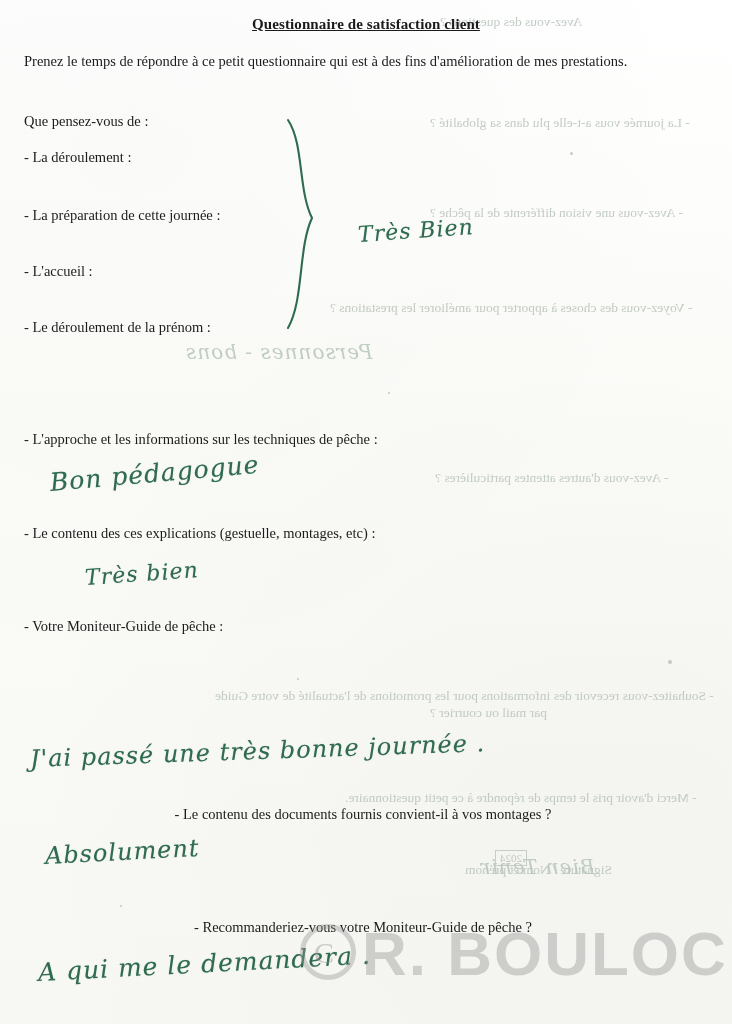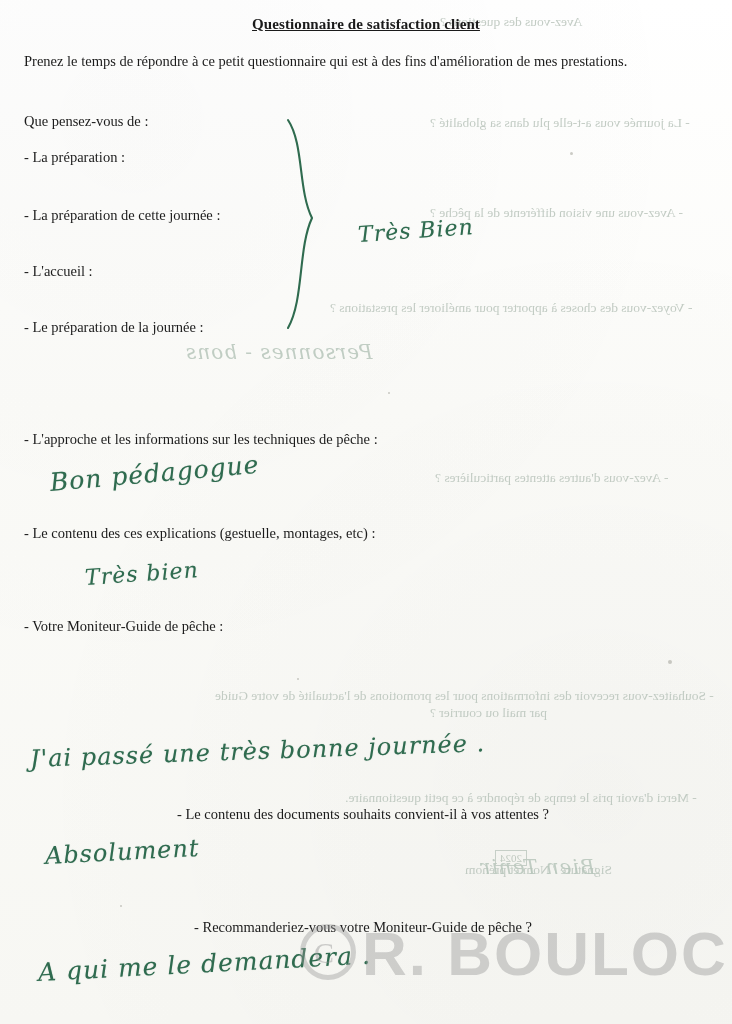--- a/index.html
+++ b/index.html
@@ -158,28 +158,28 @@
   <div class="ghost" style="left:430px; top:705px;">par mail ou courrier ?</div>
   <div class="ghost" style="left:345px; top:790px;">- Merci d'avoir pris le temps de répondre à ce petit questionnaire.</div>
   <div class="ghost" style="left:465px; top:862px;">Signature / Nom et prénom</div>
   <div class="ghost h" style="left:480px; top:855px;">Bien Tenir</div>
   <div class="ghost box" style="left:495px; top:850px;">2024</div>
 
   <div class="title">Questionnaire de satisfaction client</div>
   <div class="intro">Prenez le temps de répondre à ce petit questionnaire qui est à des fins d'amélioration de mes prestations.</div>
   <div class="q" style="top:112px;">Que pensez-vous de :</div>
 
-  <div class="q" style="top:148px;">- La préparation :</div>
+  <div class="q" style="top:148px;">- La déroulement :</div>
   <div class="q" style="top:206px;">- La préparation de cette journée :</div>
   <div class="q" style="top:262px;">- L'accueil :</div>
-  <div class="q" style="top:318px;">- Le préparation de la journée :</div>
+  <div class="q" style="top:318px;">- Le déroulement de la prénom :</div>
   <div class="q" style="top:430px;">- L'approche et les informations sur les techniques de pêche :</div>
   <div class="q" style="top:524px;">- Le contenu des ces explications (gestuelle, montages, etc) :</div>
   <div class="q" style="top:617px;">- Votre Moniteur-Guide de pêche :</div>
-  <div class="q wrapok" style="top:805px;">- Le contenu des documents souhaits convient-il à vos attentes ?</div>
+  <div class="q wrapok" style="top:805px;">- Le contenu des documents fournis convient-il à vos montages ?</div>
   <div class="q wrapok" style="top:918px;">- Recommanderiez-vous votre Moniteur-Guide de pêche ?</div>
 
   <div class="brace">
     <svg width="46" height="212" viewBox="0 0 46 212">
       <path d="M6 2 C 22 26, 16 72, 30 100 C 16 130, 22 182, 6 210" fill="none" stroke="#2f6b4f" stroke-width="2.1" stroke-linecap="round"></path>
     </svg>
   </div>
 
   <div class="hand" style="left:358px; top:222px; font-size:22px; transform:rotate(-4deg);">Très Bien</div>
   <div class="hand" style="left:50px;  top:468px; font-size:25px; transform:rotate(-5deg);">Bon pédagogue</div>

